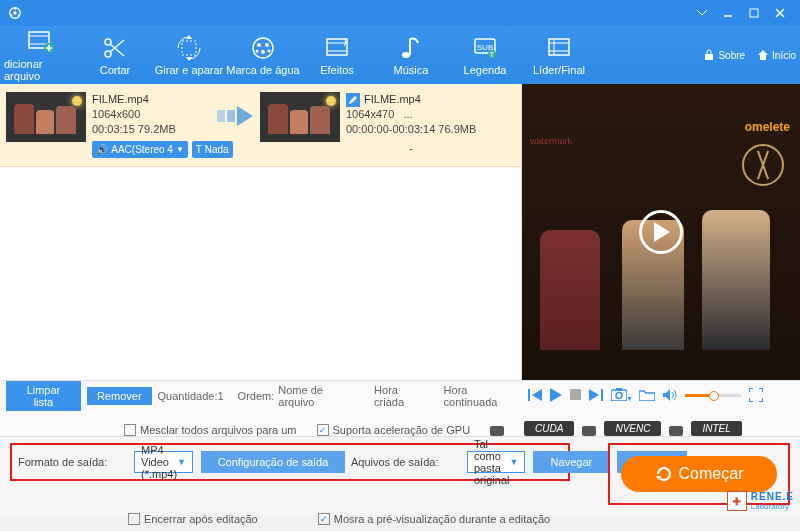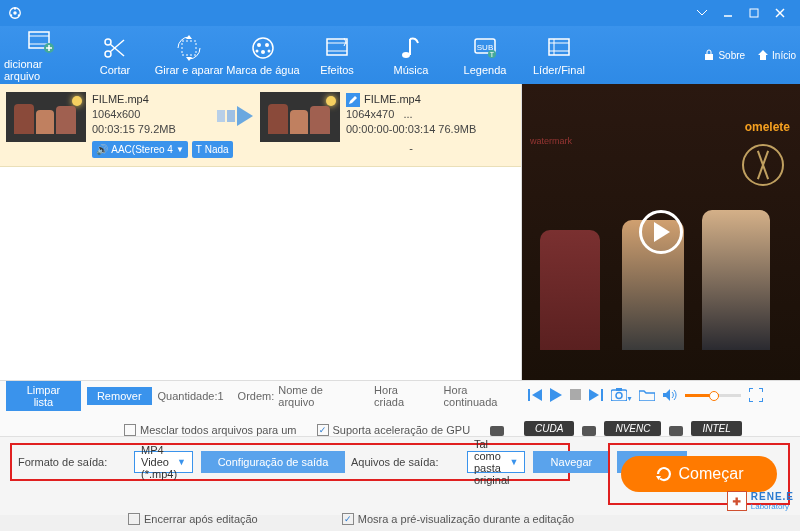--- a/index.html
+++ b/index.html
@@ -65,21 +65,21 @@
 .outfield { display: flex; align-items: center; gap: 8px; font-size: 11px; }
 .outfield .lbl { width: 108px; color: #444; }
 .outfield .combo { flex: 1; border: 1px solid #3a93ec; height: 22px; display: flex; align-items: center; padding: 0 6px; background: #fff; color: #333; font-size: 11px; justify-content: space-between; }
 .outfield .combo .dd { color: #3a93ec; font-size: 9px; }
 .obtn { background: #5aa3ec; color: #fff; border: none; height: 22px; padding: 0 12px; font-size: 11px; cursor: pointer; }
 .obtn.wide { width: 144px; }
 
 .startbox { border: 2px solid #e02020; padding: 11px; }
 .startbtn { background: #ff7a00; color: #fff; border: none; width: 156px; height: 36px; border-radius: 18px; font-size: 16px; display: flex; align-items: center; justify-content: center; gap: 6px; cursor: pointer; }
 
-.bottomopts { display: flex; align-items: center; gap: 24px; font-size: 11px; color: #555; padding-left: 128px; margin-top: 4px; }
+.bottomopts { display: flex; align-items: center; font-size: 11px; color: #555; padding-left: 128px; margin-top: 4px; }
 
 .brandmark { position: absolute; right: 6px; bottom: 4px; font-size: 10px; color: #2a7ad0; display: flex; align-items: center; gap: 4px; }
 .brandmark .plus { width: 20px; height: 20px; background: #fff; border: 1px solid #d05030; display: flex; align-items: center; justify-content: center; color: #d05030; font-weight: bold; }
 </style>
 </head>
 <body>
 
 <div class="titlebar">
   <svg class="logo" viewBox="0 0 16 16">
       <circle cx="8" cy="8" r="6" fill="none" stroke="#fff" stroke-width="1.5"></circle>

